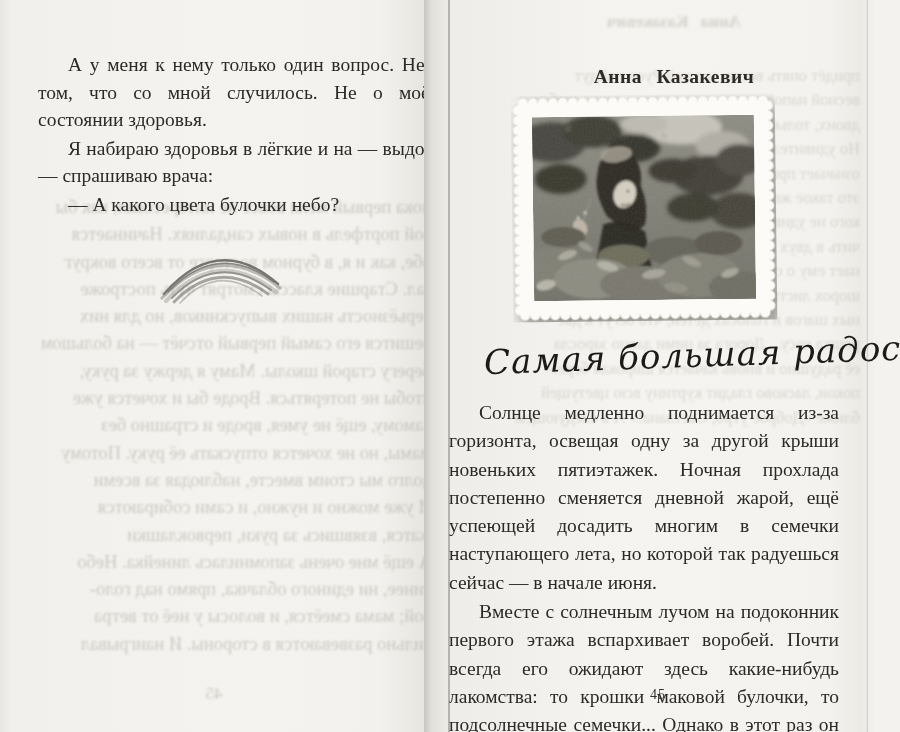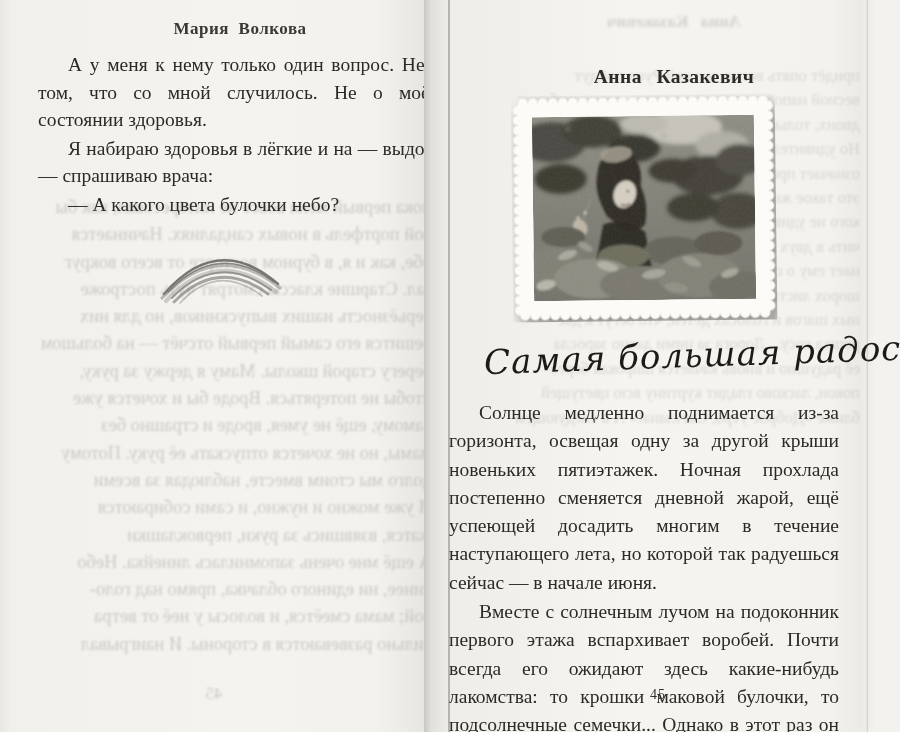--- a/index.html
+++ b/index.html
@@ -52,21 +52,20 @@
   .scallop-path{fill:#fcfbf7;stroke:#e9e6df;stroke-width:.6;
     filter:drop-shadow(5px 7px 6px rgba(96,92,84,.5)) drop-shadow(10px 13px 14px rgba(120,116,108,.28));}
   .photo-inner{position:absolute;left:14px;top:14px;width:222px;height:184px;overflow:hidden;}
 </style>
 </head>
 <body>
 
 <div class="book">
 
   <div class="page page-left">
-    <div class="running-header">Мария Волкова</div>
 
     <div class="ghost-block left-ghost">
         <div class="ghost-line">пока первый меня вовсе не интересовал, как бы</div>
         <div class="ghost-line">вой портфель в новых сандалиях. Начинается</div>
         <div class="ghost-line">обе, как и я, в бурном восторге от всего вокруг</div>
         <div class="ghost-line">зал. Старшие классы смотрят чуть построже</div>
         <div class="ghost-line">серьёзность наших выпускников, но для них</div>
         <div class="ghost-line">решится его самый первый отсчёт — на большом</div>
         <div class="ghost-line">берегу старой школы. Маму я держу за руку,</div>
         <div class="ghost-line">чтобы не потеряться. Вроде бы и хочется уже</div>
@@ -196,21 +195,21 @@
             <ellipse cx="12" cy="168" rx="10" ry="5" fill="#b7b5a9" transform="rotate(-12 12 168)"></ellipse>
           </g>
           <rect width="222" height="184" filter="url(#grain)" opacity=".5"></rect>
         </svg>
       </div>
     </div>
 
     <div class="story-title">Самая большая радость</div>
 
     <div class="body-text right-body">
-      <p>Солнце медленно поднимается из-за горизонта, освещая одну за другой крыши новеньких пятиэтажек. Ночная прохлада постепенно сменяется дневной жарой, ещё успеющей досадить многим в течение наступающего лета, но которой так радуешься сейчас — в начале июня.</p>
+      <p>Солнце медленно поднимается из-за горизонта, освещая одну за другой крыши новеньких пятиэтажек. Ночная прохлада постепенно сменяется дневной жарой, ещё успеющей досадить многим в семечки наступающего лета, но которой так радуешься сейчас — в начале июня.</p>
       <p>Вместе с солнечным лучом на подоконник первого этажа вспархивает воробей. Почти всегда его ожидают здесь какие-нибудь лакомства: то крошки маковой булочки, то подсолнечные семечки... Однако в этот раз он улетает ни с чем: ситцевые занавески плотно задёрнуты, а за ними</p>
     </div>
 
     <div class="page-number">45</div>
   </div>
 
   <div class="gutter-line"></div>
 </div>
 
 </body></html>

